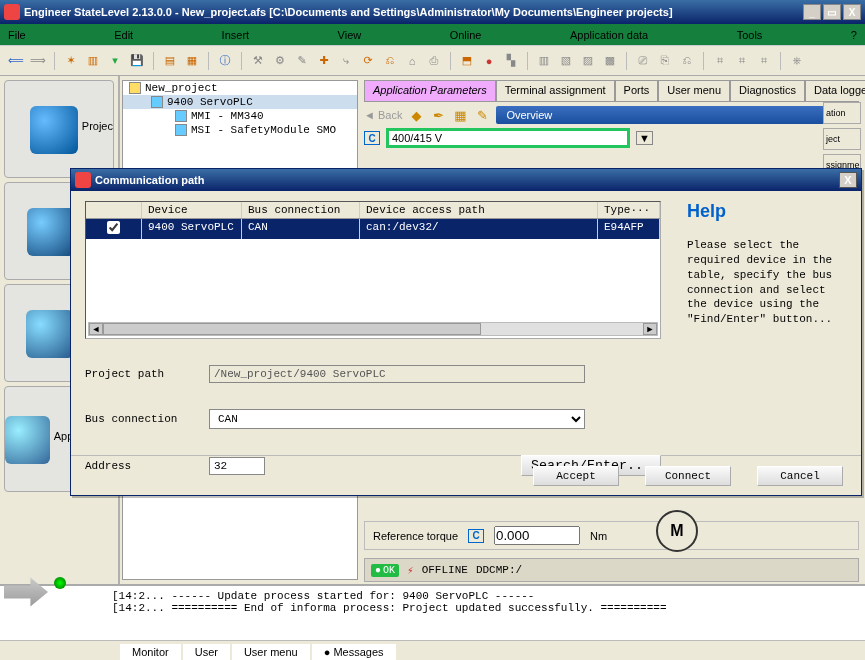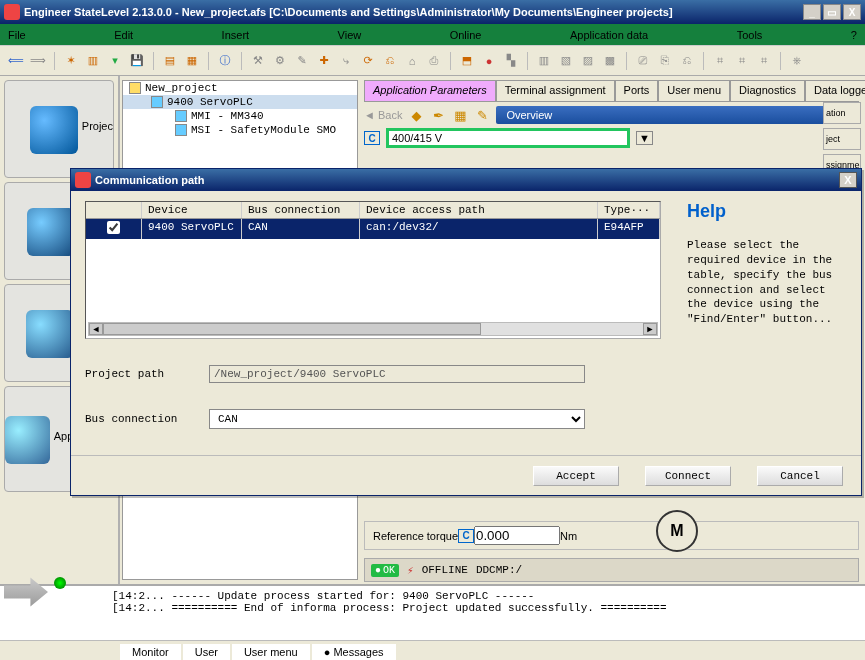--- a/index.html
+++ b/index.html
@@ -44,21 +44,21 @@
 .tabstrip { display: flex; gap: 0; border-bottom: 1px solid #999; height: 22px; font-size: 11px; }
 .tabstrip .tab { padding: 3px 8px; border: 1px solid #999; border-bottom: none; background: #ece9d8; cursor: pointer; white-space: nowrap; }
 .tabstrip .tab.active { background: #f0abfc; font-weight: normal; font-style: italic; }
 .nav-row { display: flex; align-items: center; gap: 6px; margin: 4px 0; }
 .nav-row .back { color: #999; cursor: pointer; }
 .overview-pill { flex: 1; background: linear-gradient(#3a6ec0,#1a4e9e); color: #fff; padding: 3px 10px; border-radius: 2px; }
 .nav-icon { width: 16px; height: 16px; color: #c80; display: flex; align-items: center; justify-content: center; cursor: pointer; font-size: 13px; }
 .field-row { display: flex; align-items: center; gap: 6px; margin: 4px 0; }
 .field-row input[type=text] { border: 3px solid #22c55e; padding: 1px 3px; font-family: inherit; font-size: 11px; }
 .c-badge { width: 16px; height: 14px; border: 1px solid #06c; color: #06c; font-weight: bold; font-size: 10px; display: flex; align-items: center; justify-content: center; }
-.ref-torque-row { position: absolute; bottom: 34px; left: 4px; right: 6px; border: 1px solid #bbb; padding: 4px 8px; display: flex; align-items: center; background: #ece9d8; }
+.ref-torque-row { position: absolute; bottom: 34px; left: 4px; right: 6px; border: 1px solid #bbb; padding: 4px 8px; display: flex; align-items: center; gap: 10px; background: #ece9d8; }
 .motor-icon { position: absolute; right: 160px; width: 42px; height: 42px; border: 2px solid #333; border-radius: 50%; display: flex; align-items: center; justify-content: center; font-weight: bold; font-size: 16px; top: -12px; background: #ece9d8; }
 .status-row { position: absolute; bottom: 2px; left: 4px; right: 6px; height: 24px; background: #dcd8c8; border: 1px solid #aaa; display: flex; align-items: center; padding: 0 6px; gap: 8px; font-family: "Courier New", monospace; }
 .ok-badge { background: #2b4; color: #fff; padding: 1px 4px; border-radius: 2px; font-size: 10px; display: flex; align-items: center; gap: 2px; }
 
 
 .side-btns { position: absolute; right: 4px; top: 26px; display: flex; flex-direction: column; gap: 4px; }
 .side-btns .sb { width: 38px; height: 22px; border: 1px solid #aaa; background: #ece9d8; font-size: 9px; overflow: hidden; padding-left: 2px; display: flex; align-items: center; }
 
 
 .console { background: #fff; height: 56px; border-top: 2px solid #aaa; padding: 4px 8px; font-family: "Courier New", monospace; font-size: 11px; overflow: auto; }
@@ -302,20 +302,25 @@
       </div>
 
       <div class="form-row">
         <label>Project path</label>
         <input type="text" disabled="" class="wide" value="/New_project/9400 ServoPLC" style="">
       </div>
       <div class="form-row">
         <label>Bus connection</label>
         <select class="wide2"><option>CAN</option></select>
       </div>
+      <div class="form-row">
+        <label>Address</label>
+        <input type="text" class="addr" value="32" style="">
+        <button class="se-btn">Search/Enter...</button>
+      </div>
     </div>
 
     <div class="modal-right">
       <div class="help-title">Help</div>
       <div class="help-text">Please select the required device in the table, specify the bus connection and select the device using the "Find/Enter" button...</div>
     </div>
   </div>
 
   <div class="modal-footer">
     <button>Accept</button>

